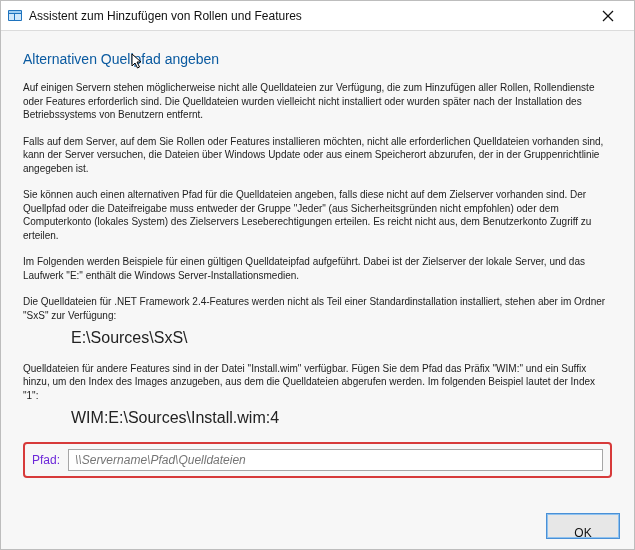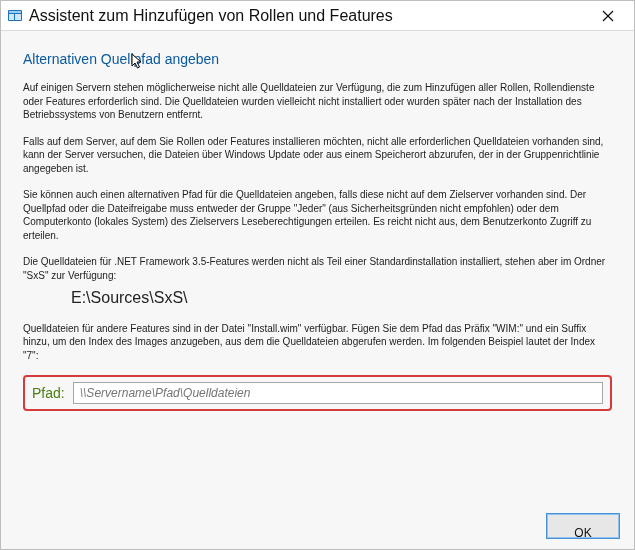--- a/index.html
+++ b/index.html
@@ -23,21 +23,21 @@
     align-items: center;
     padding: 0 6px 0 6px;
   }
   .titlebar .icon {
     width: 16px; height: 16px;
     margin-right: 6px;
     display: flex; align-items: center; justify-content: center;
   }
   .titlebar .title {
     flex: 1;
-    font-size: 16px;
+    font-size: 12px;
     color: #111;
   }
   .titlebar .close {
     width: 40px; height: 28px;
     display: flex; align-items: center; justify-content: center;
     cursor: pointer;
   }
   .content {
     padding: 20px 22px 0 22px;
   }
@@ -72,22 +72,22 @@
     border: 2px solid #d73a3a;
     border-radius: 4px;
     padding: 5px 7px;
     display: flex;
     align-items: center;
     gap: 8px;
     margin-top: 6px;
     background: transparent;
   }
   .pathrow label {
-    font-size: 14px;
-    color: #4d7c0f;
+    font-size: 12px;
+    color: #6d28d9;
   }
   .pathrow input {
     flex: 1;
     height: 22px;
     border: 1px solid #a6a6a6;
     padding: 10px 6px;
     font-size: 12px;
     font-style: italic;
     color: #701a75;
     background: #ffffff;
@@ -141,25 +141,27 @@
   <div class="heading">
     <span>Alternativen Quellpfad angeben</span>
     <svg class="cursor" viewBox="0 0 14 18">
       <path d="M1 1 L1 13 L4 10 L6.5 15 L8.5 14 L6 9 L10 9 Z" fill="#fff" stroke="#000" stroke-width="1"></path>
     </svg>
   </div>
 
   <div class="para">Auf einigen Servern stehen möglicherweise nicht alle Quelldateien zur Verfügung, die zum Hinzufügen aller Rollen, Rollendienste oder Features erforderlich sind. Die Quelldateien wurden vielleicht nicht installiert oder wurden später nach der Installation des Betriebssystems von Benutzern entfernt.</div>
   <div class="para">Falls auf dem Server, auf dem Sie Rollen oder Features installieren möchten, nicht alle erforderlichen Quelldateien vorhanden sind, kann der Server versuchen, die Dateien über Windows Update oder aus einem Speicherort abzurufen, der in der Gruppenrichtlinie angegeben ist.</div>
   <div class="para">Sie können auch einen alternativen Pfad für die Quelldateien angeben, falls diese nicht auf dem Zielserver vorhanden sind. Der Quellpfad oder die Dateifreigabe muss entweder der Gruppe "Jeder" (aus Sicherheitsgründen nicht empfohlen) oder dem Computerkonto (lokales System) des Zielservers Leseberechtigungen erteilen. Es reicht nicht aus, dem Benutzerkonto Zugriff zu erteilen.</div>
+  <div class="para">Im Folgenden werden Beispiele für einen gültigen Quelldateipfad aufgeführt. Dabei ist der Zielserver der lokale Server, und das Laufwerk "E:" enthält die Windows Server-Installationsmedien.</div>
 
-  <div class="para">Die Quelldateien für .NET Framework 3.5-Features werden nicht als Teil einer Standardinstallation installiert, stehen aber im Ordner "SxS" zur Verfügung:</div>
+  <div class="para">Die Quelldateien für .NET Framework 2.4-Features werden nicht als Teil einer Standardinstallation installiert, stehen aber im Ordner "SxS" zur Verfügung:</div>
   <div class="indent">E:\Sources\SxS\</div>
 
-  <div class="para">Quelldateien für andere Features sind in der Datei "Install.wim" verfügbar. Fügen Sie dem Pfad das Präfix "WIM:" und ein Suffix hinzu, um den Index des Images anzugeben, aus dem die Quelldateien abgerufen werden. Im folgenden Beispiel lautet der Index "7":</div>
+  <div class="para">Quelldateien für andere Features sind in der Datei "Install.wim" verfügbar. Fügen Sie dem Pfad das Präfix "WIM:" und ein Suffix hinzu, um den Index des Images anzugeben, aus dem die Quelldateien abgerufen werden. Im folgenden Beispiel lautet der Index "1":</div>
+  <div class="indent">WIM:E:\Sources\Install.wim:4</div>
 
   <div class="pathrow">
     <label>Pfad:</label>
     <input type="text" placeholder="\\Servername\Pfad\Quelldateien" style="">
   </div>
 
 </div>
 
 <div class="footer">
   <button class="btn ok">OK</button>

